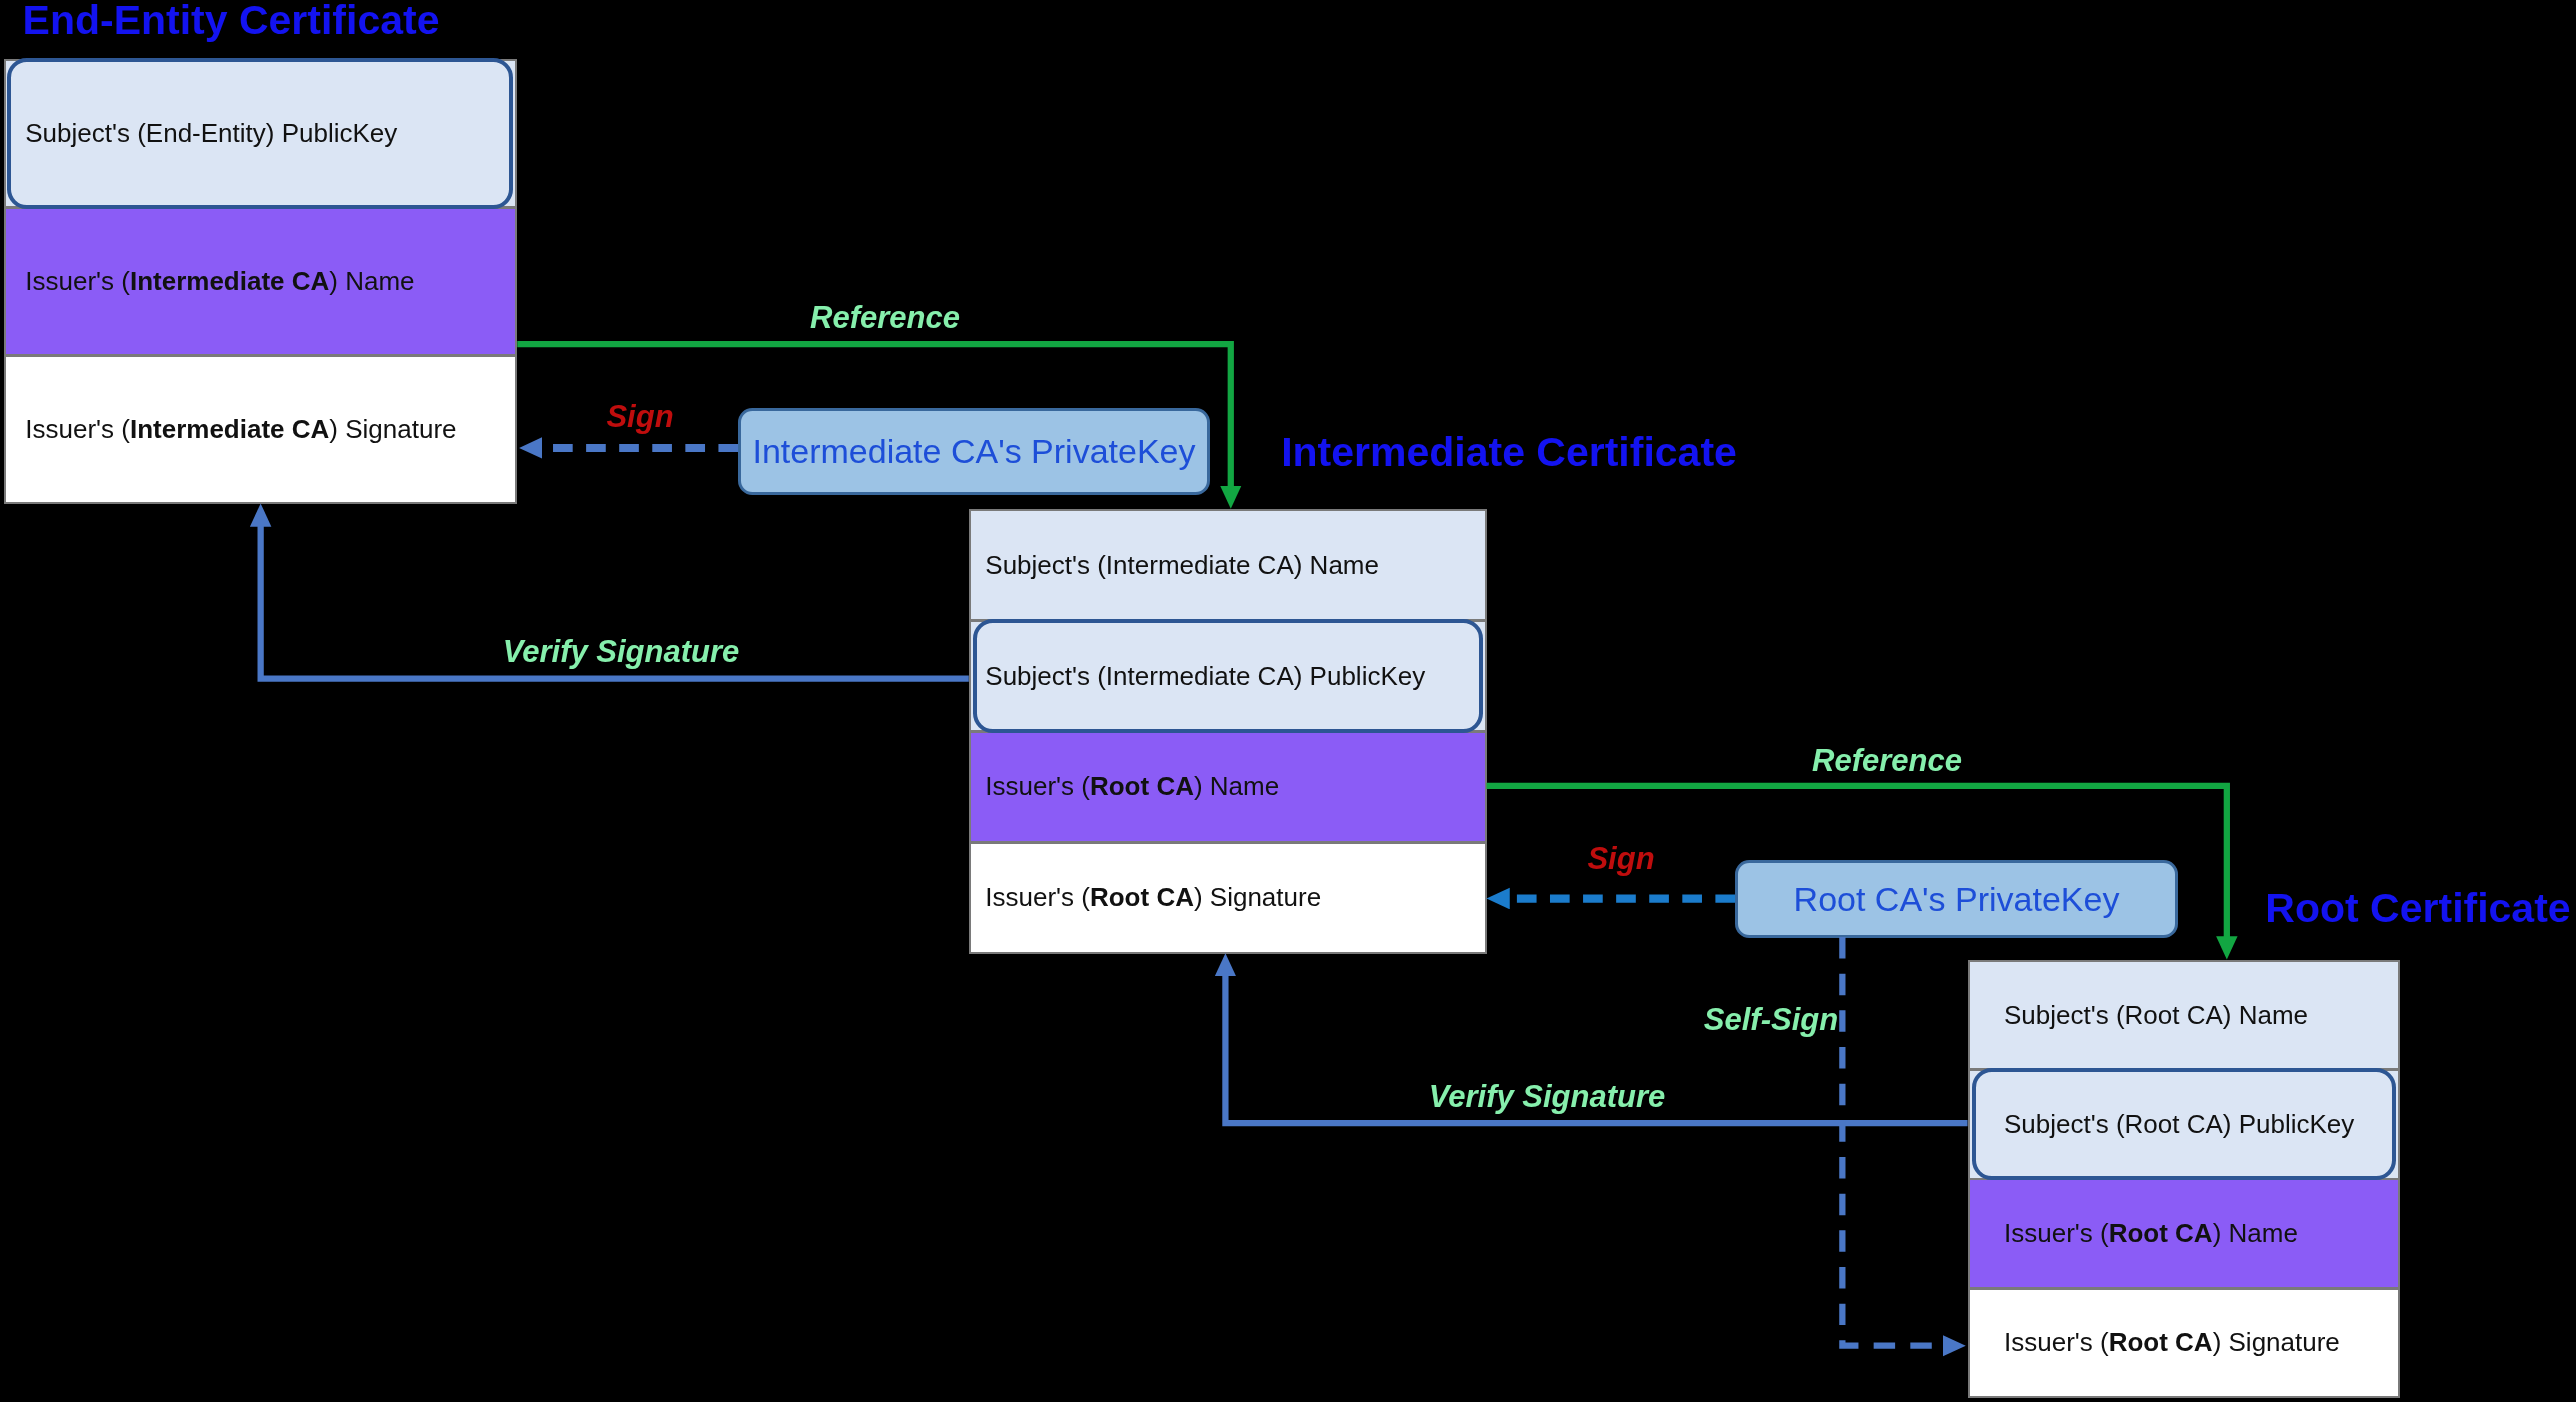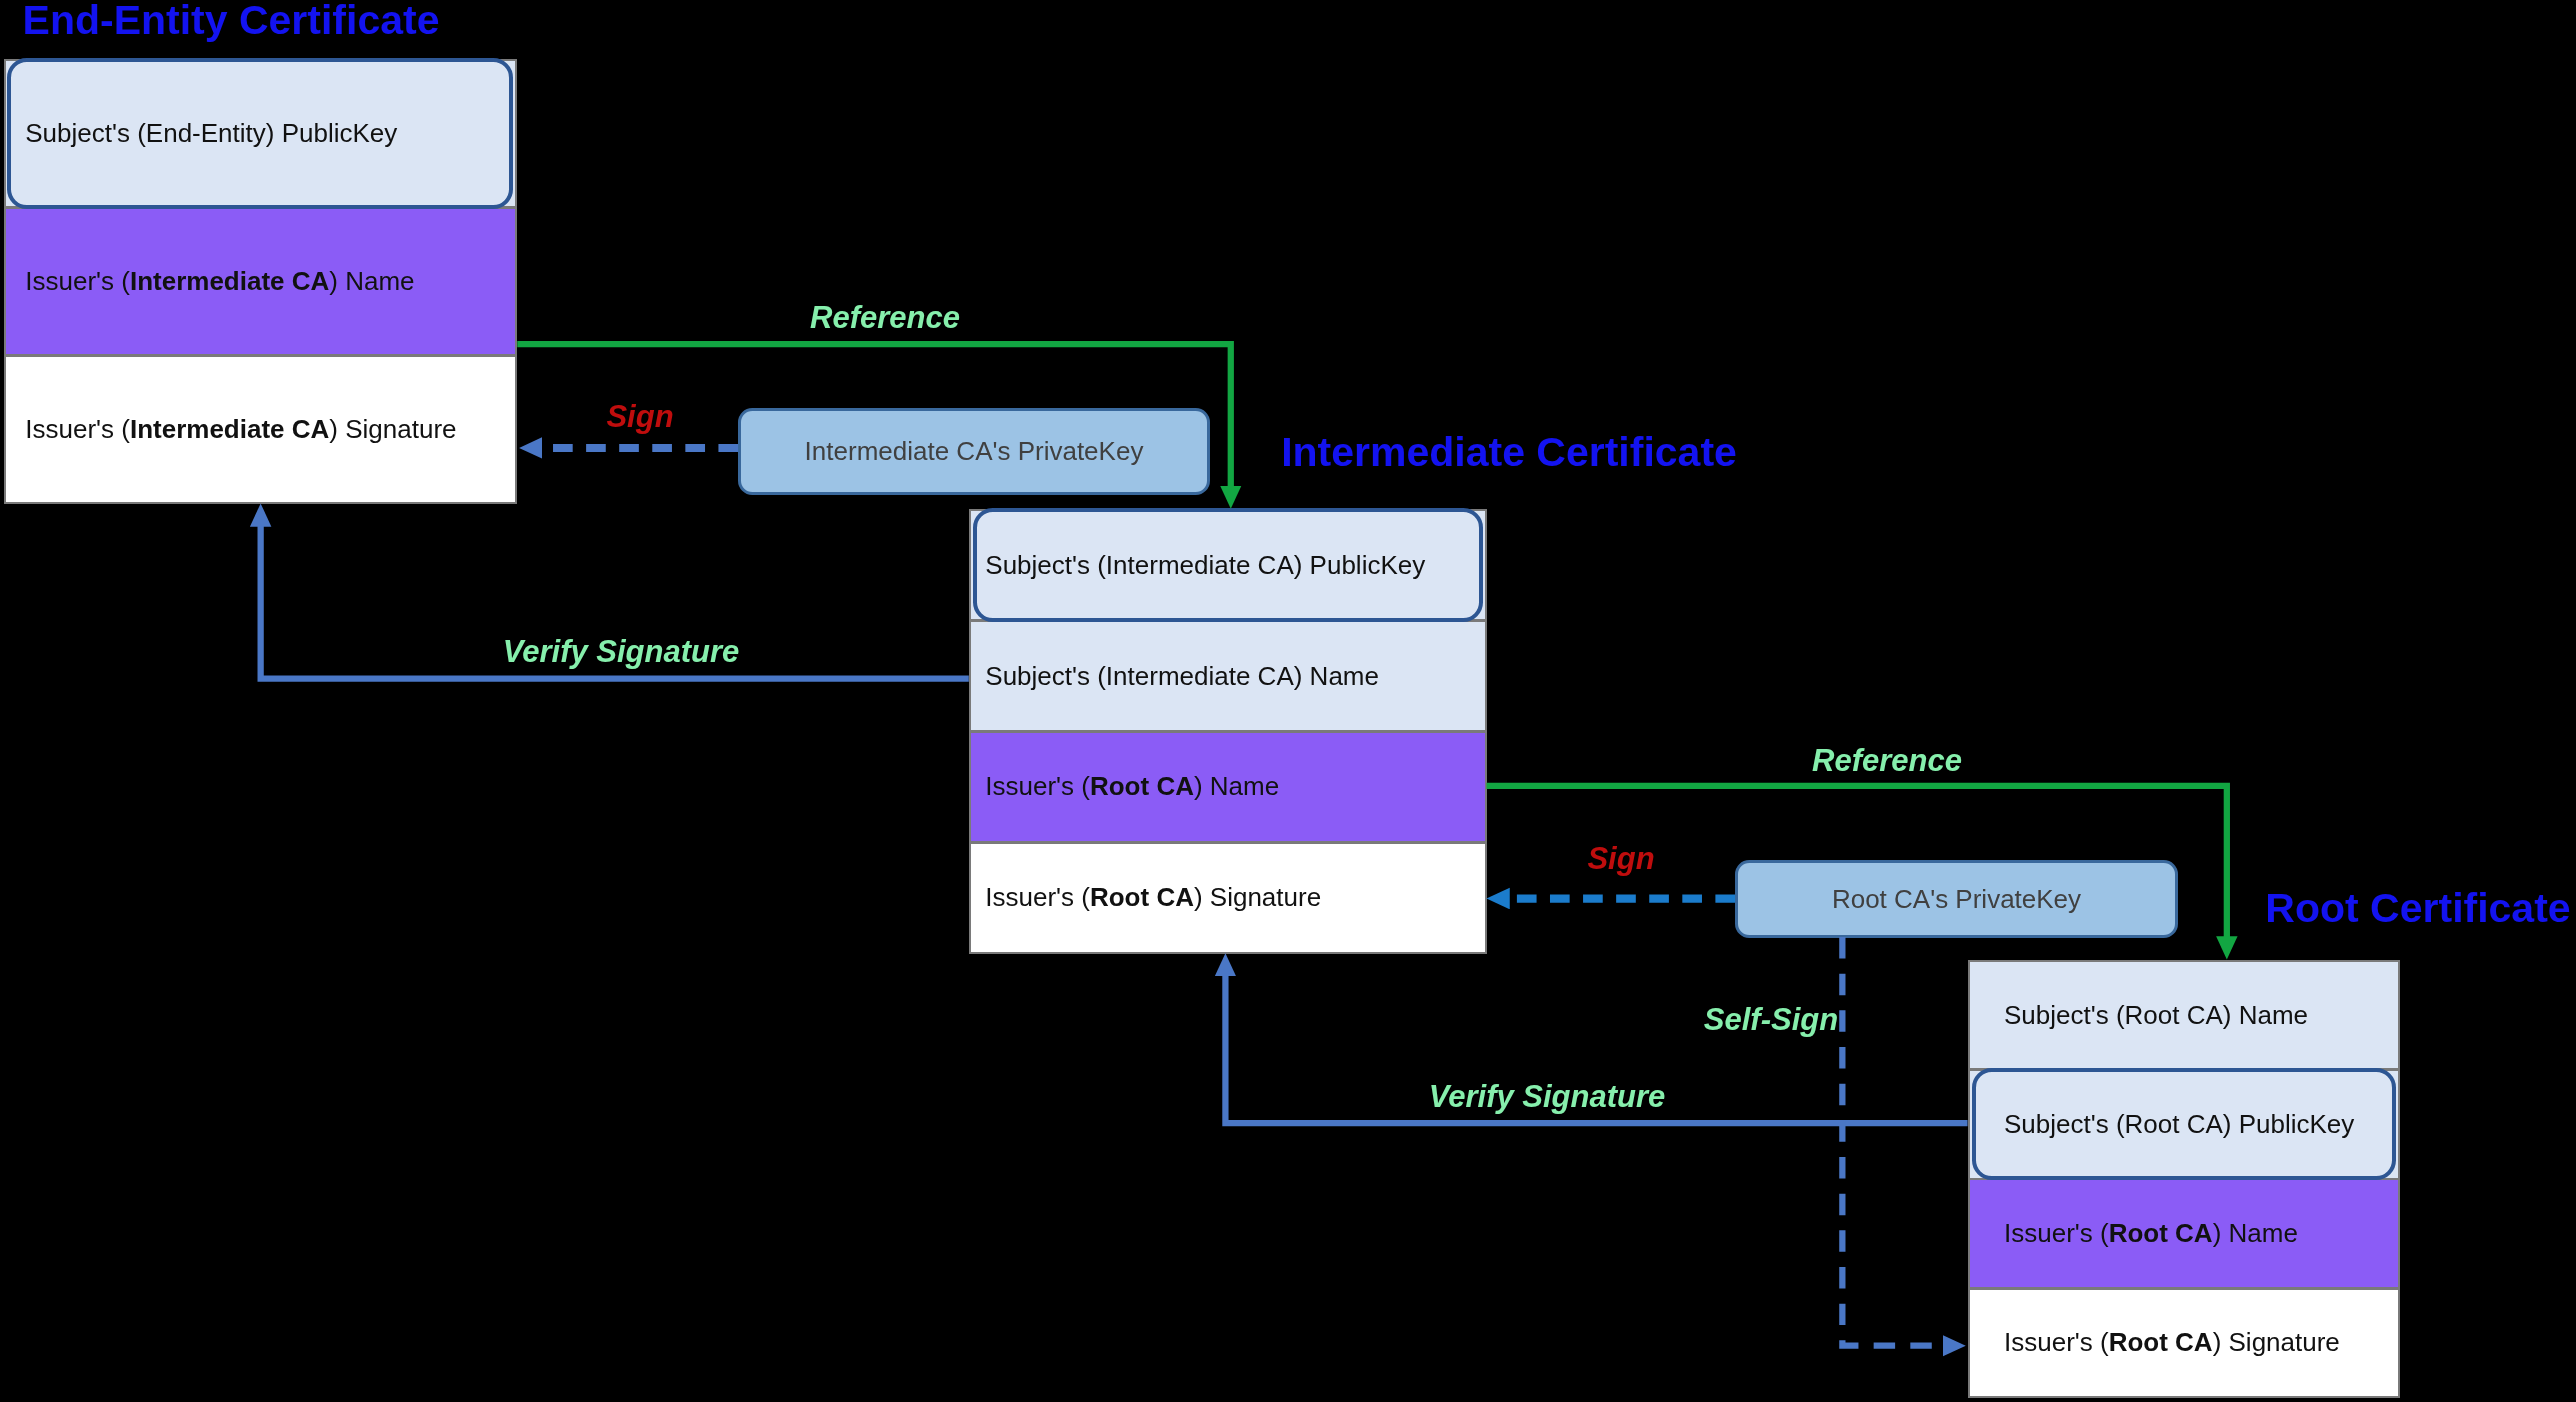--- a/index.html
+++ b/index.html
@@ -36,21 +36,21 @@
     position:absolute;transform:translate(-50%,-50%);
     color:#1313f0;font-weight:bold;font-size:41px;white-space:nowrap;z-index:4;
   }
   #title-ee  {left:231px; top:19.7px;}
   #title-int {left:1509px;top:452px;}
   #title-root{left:2418px;top:908px;}
   
   .pkey{
     position:absolute;display:flex;align-items:center;justify-content:center;
     background:#9cc3e5;border:3.6px solid #39689c;border-radius:14.3px;
-    font-size:26px;color:#404040;box-sizing:border-box;z-index:2;white-space:nowrap;
+    font-size:34px;color:#1d4ed8;box-sizing:border-box;z-index:2;white-space:nowrap;
   }
   #pkey-int {left:738px; top:408px;width:472px;height:87px;}
   #pkey-root{left:1735px;top:860px;width:443px;height:78px;}
   
   #arrows{position:absolute;left:0;top:0;z-index:5;pointer-events:none;}
   
   .flow-label{
     position:absolute;transform:translate(-50%,-50%);
     font-style:italic;font-weight:bold;font-size:31px;white-space:nowrap;z-index:6;
   }
@@ -81,25 +81,25 @@
     <div class="cert-row row-green">
       <span class="row-text"><span>Issuer's (</span><b>Intermediate CA</b><span>) Name</span></span>
     </div>
     <div class="cert-row row-white">
       <span class="row-text"><span>Issuer's (</span><b>Intermediate CA</b><span>) Signature</span></span>
     </div>
   </div>
 
   <div class="cert-box pad-int" id="box-int">
     <div class="cert-row row-blue">
+      <span class="row-text">Subject's (Intermediate CA) Name</span>
+    </div>
+    <div class="cert-row row-blue">
       <span class="key-outline"></span>
       <span class="row-text">Subject's (Intermediate CA) PublicKey</span>
-    </div>
-    <div class="cert-row row-blue">
-      <span class="row-text">Subject's (Intermediate CA) Name</span>
     </div>
     <div class="cert-row row-green">
       <span class="row-text"><span>Issuer's (</span><b>Root CA</b><span>) Name</span></span>
     </div>
     <div class="cert-row row-white">
       <span class="row-text"><span>Issuer's (</span><b>Root CA</b><span>) Signature</span></span>
     </div>
   </div>
 
   <div class="cert-box pad-root" id="box-root">

